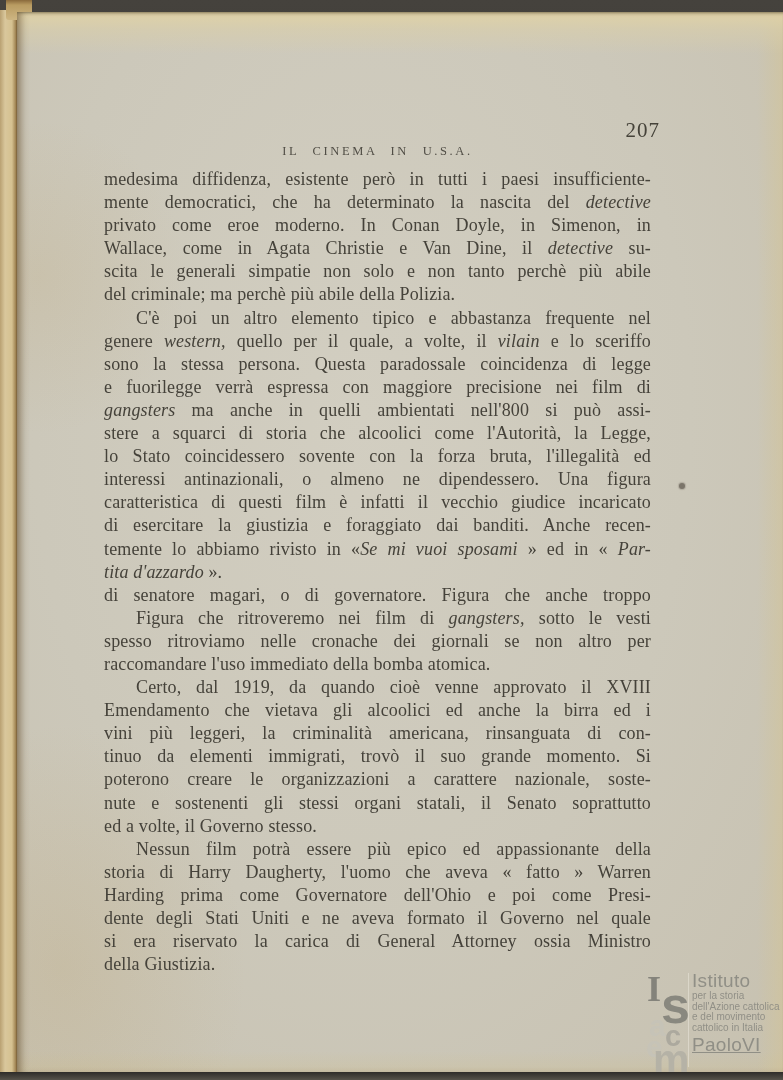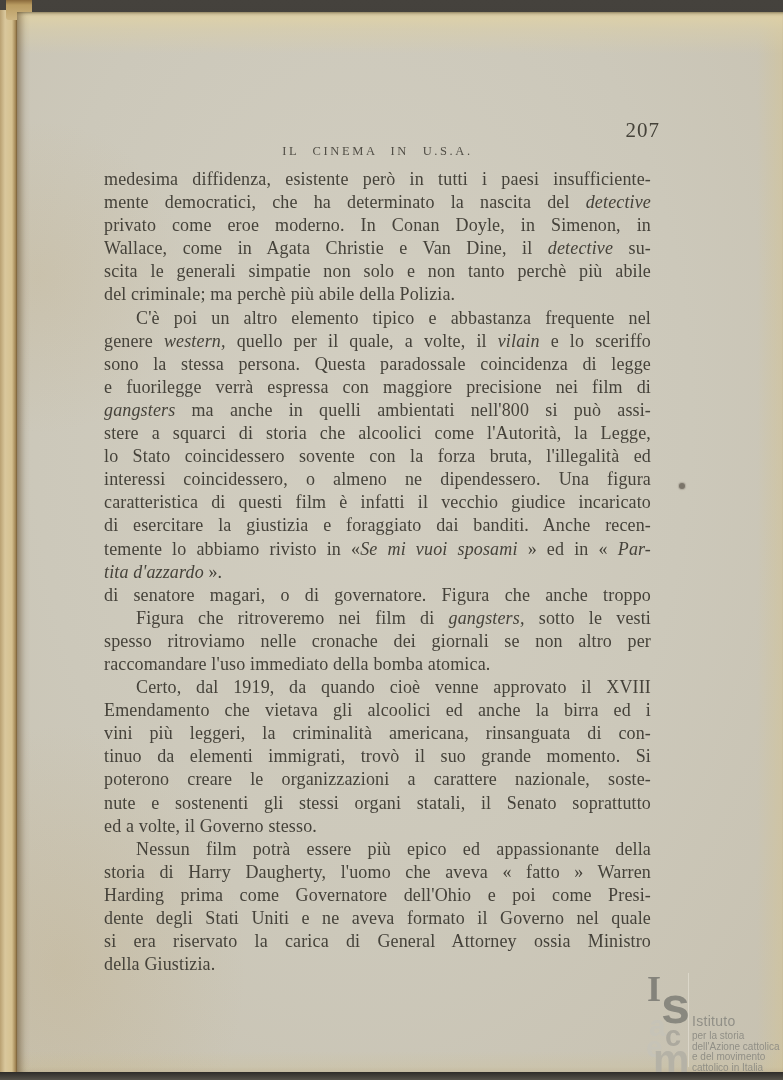--- a/index.html
+++ b/index.html
@@ -63,21 +63,21 @@
   .mono span{position:absolute;font-weight:bold;line-height:1;}
   .mono .m0{left:15px;top:2px;font-size:36px;color:#7f7e77;font-family:"Liberation Serif",serif;}
   .mono .m1{left:29px;top:10px;font-size:52px;color:#84837b;}
   .mono .m2{left:17px;top:42px;font-size:30px;color:#c6c3b8;}
   .mono .m3{left:33px;top:53px;font-size:29px;color:#aaa79d;}
   .mono .m4{left:14px;top:63px;font-size:30px;color:#c6c3b8;}
   .mono .m5{left:21px;top:70px;font-size:41px;color:#b4b1a6;}
   .wm-rule{position:absolute;left:56px;top:4px;width:1px;height:94px;background:rgba(236,233,223,.55);}
   .wm-text{position:absolute;left:60px;top:2px;width:90px;color:#8c8b83;}
   .wm-text div{line-height:10.6px;font-size:10px;white-space:nowrap;}
-  .wm-text .wl0{font-size:14px;line-height:20px;letter-spacing:.3px;margin-top:40px;}
+  .wm-text .wl0{font-size:19px;line-height:20px;letter-spacing:.3px;}
   .wm-text .wl5{font-size:19px;line-height:23px;letter-spacing:.3px;text-decoration:underline;}
   
   .bottom-band{
     position:absolute;left:0;bottom:0;width:783px;height:8px;
     background:linear-gradient(180deg,#2e2c29 0%,#4a4740 70%,#57534b 100%);
   }
 </style>
 </head>
 <body>
 
@@ -102,21 +102,21 @@
           <div class="line last"><span>del criminale; ma perchè più abile della Polizia.</span></div>
         </div>
         <div class="para">
           <div class="line indent"><span>C'è poi un altro elemento tipico e abbastanza frequente nel</span></div>
           <div class="line"><span>genere </span><i>western,</i><span> quello per il quale, a volte, il </span><i>vilain</i><span> e lo sceriffo</span></div>
           <div class="line"><span>sono la stessa persona. Questa paradossale coincidenza di legge</span></div>
           <div class="line"><span>e fuorilegge verrà espressa con maggiore precisione nei film di</span></div>
           <div class="line"><i>gangsters</i><span> ma anche in quelli ambientati nell'800 si può assi-</span></div>
           <div class="line"><span>stere a squarci di storia che alcoolici come l'Autorità, la Legge,</span></div>
           <div class="line"><span>lo Stato coincidessero sovente con la forza bruta, l'illegalità ed</span></div>
-          <div class="line"><span>interessi coincidessero, o almeno ne dipendessero. Una figura</span></div>
+          <div class="line"><span>interessi antinazionali, o almeno ne dipendessero. Una figura</span></div>
           <div class="line"><span>caratteristica di questi film è infatti il vecchio giudice incaricato</span></div>
           <div class="line"><span>di esercitare la giustizia e foraggiato dai banditi. Anche recen-</span></div>
           <div class="line"><span>temente lo abbiamo rivisto in «</span><i>Se mi vuoi sposami</i><span> » ed in « </span><i>Par-</i></div>
           <div class="line last"><i>tita d'azzardo</i><span> ».</span></div>
         </div>
         <div class="para">
           <div class="line"><span>di senatore magari, o di governatore. Figura che anche troppo</span></div>
           <div class="line indent"><span>Figura che ritroveremo nei film di </span><i>gangsters,</i><span> sotto le vesti</span></div>
           <div class="line"><span>spesso ritroviamo nelle cronache dei giornali se non altro per</span></div>
           <div class="line last"><span>raccomandare l'uso immediato della bomba atomica.</span></div>

